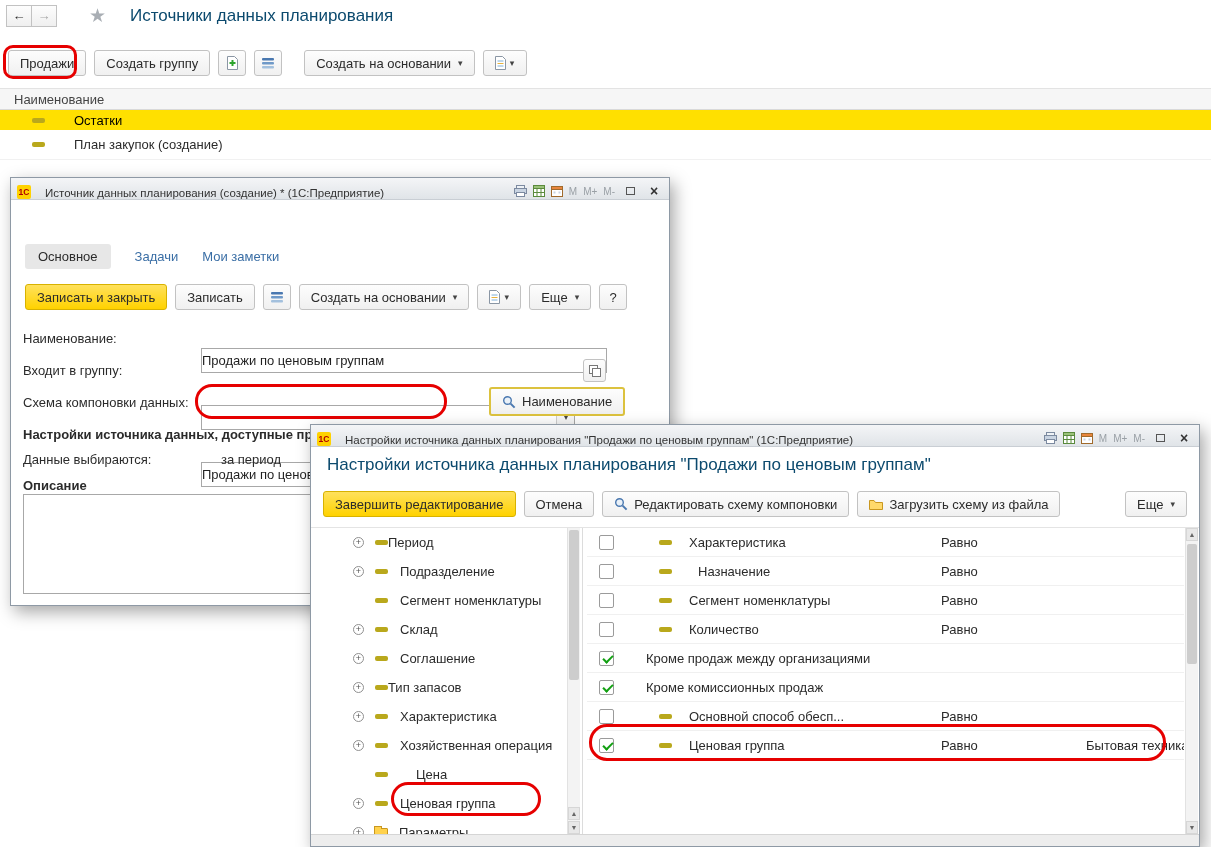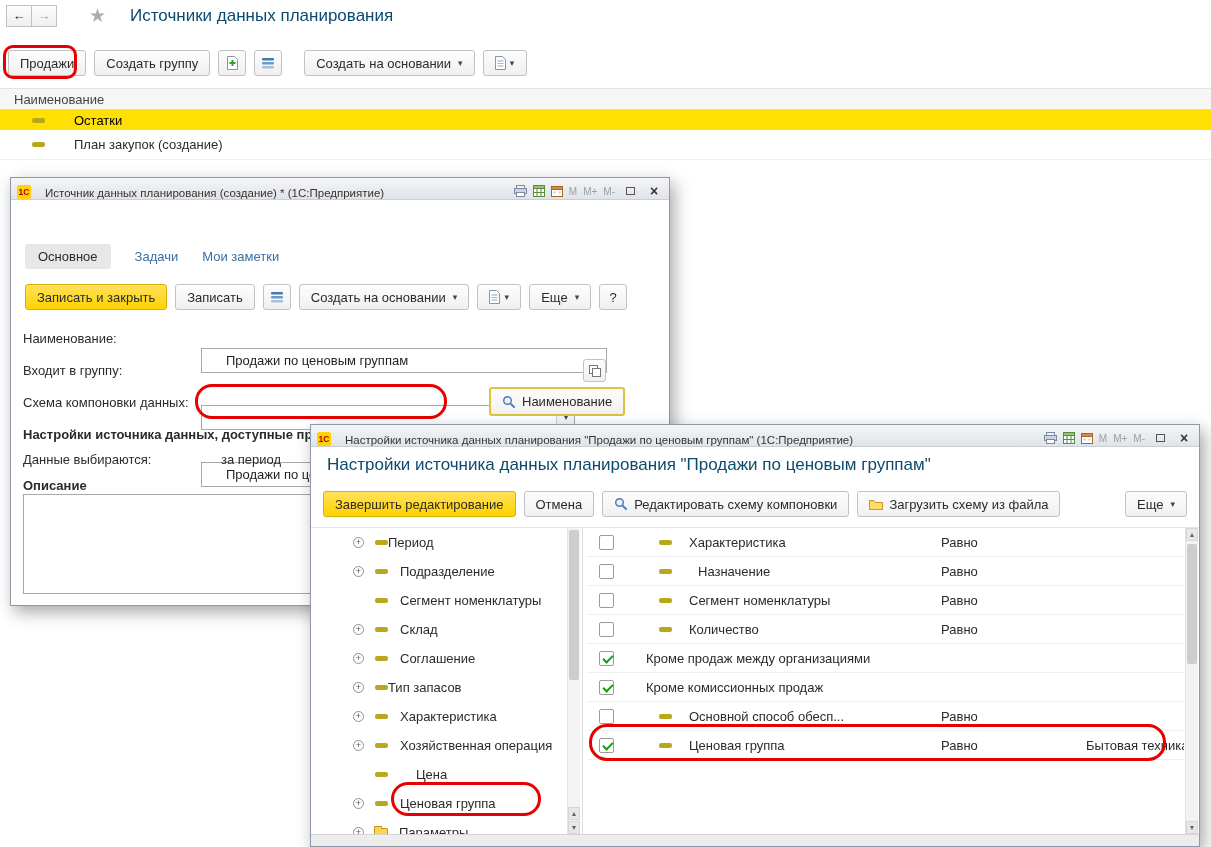--- a/index.html
+++ b/index.html
@@ -21,21 +21,21 @@
         display:flex;align-items:center;justify-content:center;border-radius:2px;flex:0 0 auto}
   .tb-icons{margin-left:auto;display:flex;align-items:center;gap:6px;flex:0 0 auto}
   .mem{color:#9aa0a6;font-size:10px}
   .winbtn{width:18px;height:16px;display:flex;align-items:center;justify-content:center;color:#333;cursor:pointer}
   .maxbox{width:9px;height:8px;border:1.5px solid #555;display:inline-block}
   .closex{font-size:14px;line-height:1;font-weight:bold}
   .h1{font-size:17px;color:#0c4a6e;white-space:nowrap}
   .link{color:#3a6ea5;cursor:pointer;white-space:nowrap}
   .tab-active{background:#e7e7e7;padding:5px 13px;border-radius:3px;color:#2b2b2b;cursor:pointer;white-space:nowrap}
   .input{position:relative;height:25px;border:1px solid #a8a8a8;background:#fff;display:flex;
-         align-items:center;padding:0 24px;font-size:13px;color:#1f1f1f;white-space:nowrap}
+         align-items:center;padding:0 0;font-size:13px;color:#1f1f1f;white-space:nowrap}
   .input .dd{position:absolute;top:0;right:0;bottom:0;width:18px;border-left:1px solid #cfcfcf;
              background:#f6f6f6;display:flex;align-items:center;justify-content:center;cursor:pointer}
   .bold{font-weight:bold}
   .radio{width:13px;height:13px;border:1px solid #7f7f7f;border-radius:50%;background:#fff;
          display:inline-block;position:relative;cursor:pointer;flex:0 0 auto}
   .radio.sel::after{content:"";position:absolute;inset:3px;border-radius:50%;background:#3c3c3c}
   .cb{width:15px;height:15px;border:1px solid #9b9b9b;border-radius:2px;background:#fff;
       position:relative;cursor:pointer;flex:0 0 auto}
   .cb.checked::after{content:"";position:absolute;left:2.5px;top:3.5px;width:8px;height:4px;
       border-left:2px solid #12a012;border-bottom:2px solid #12a012;transform:rotate(-45deg)}

